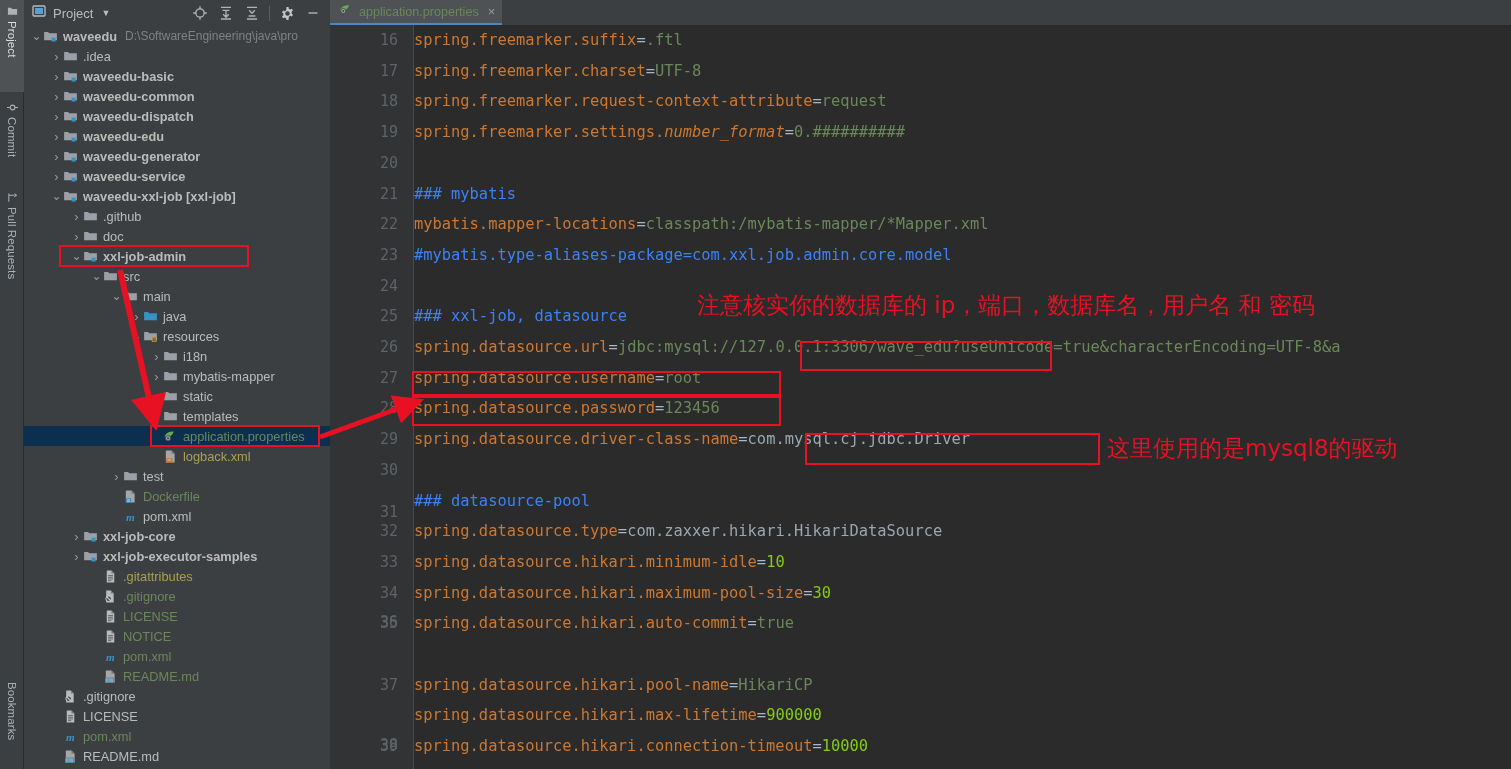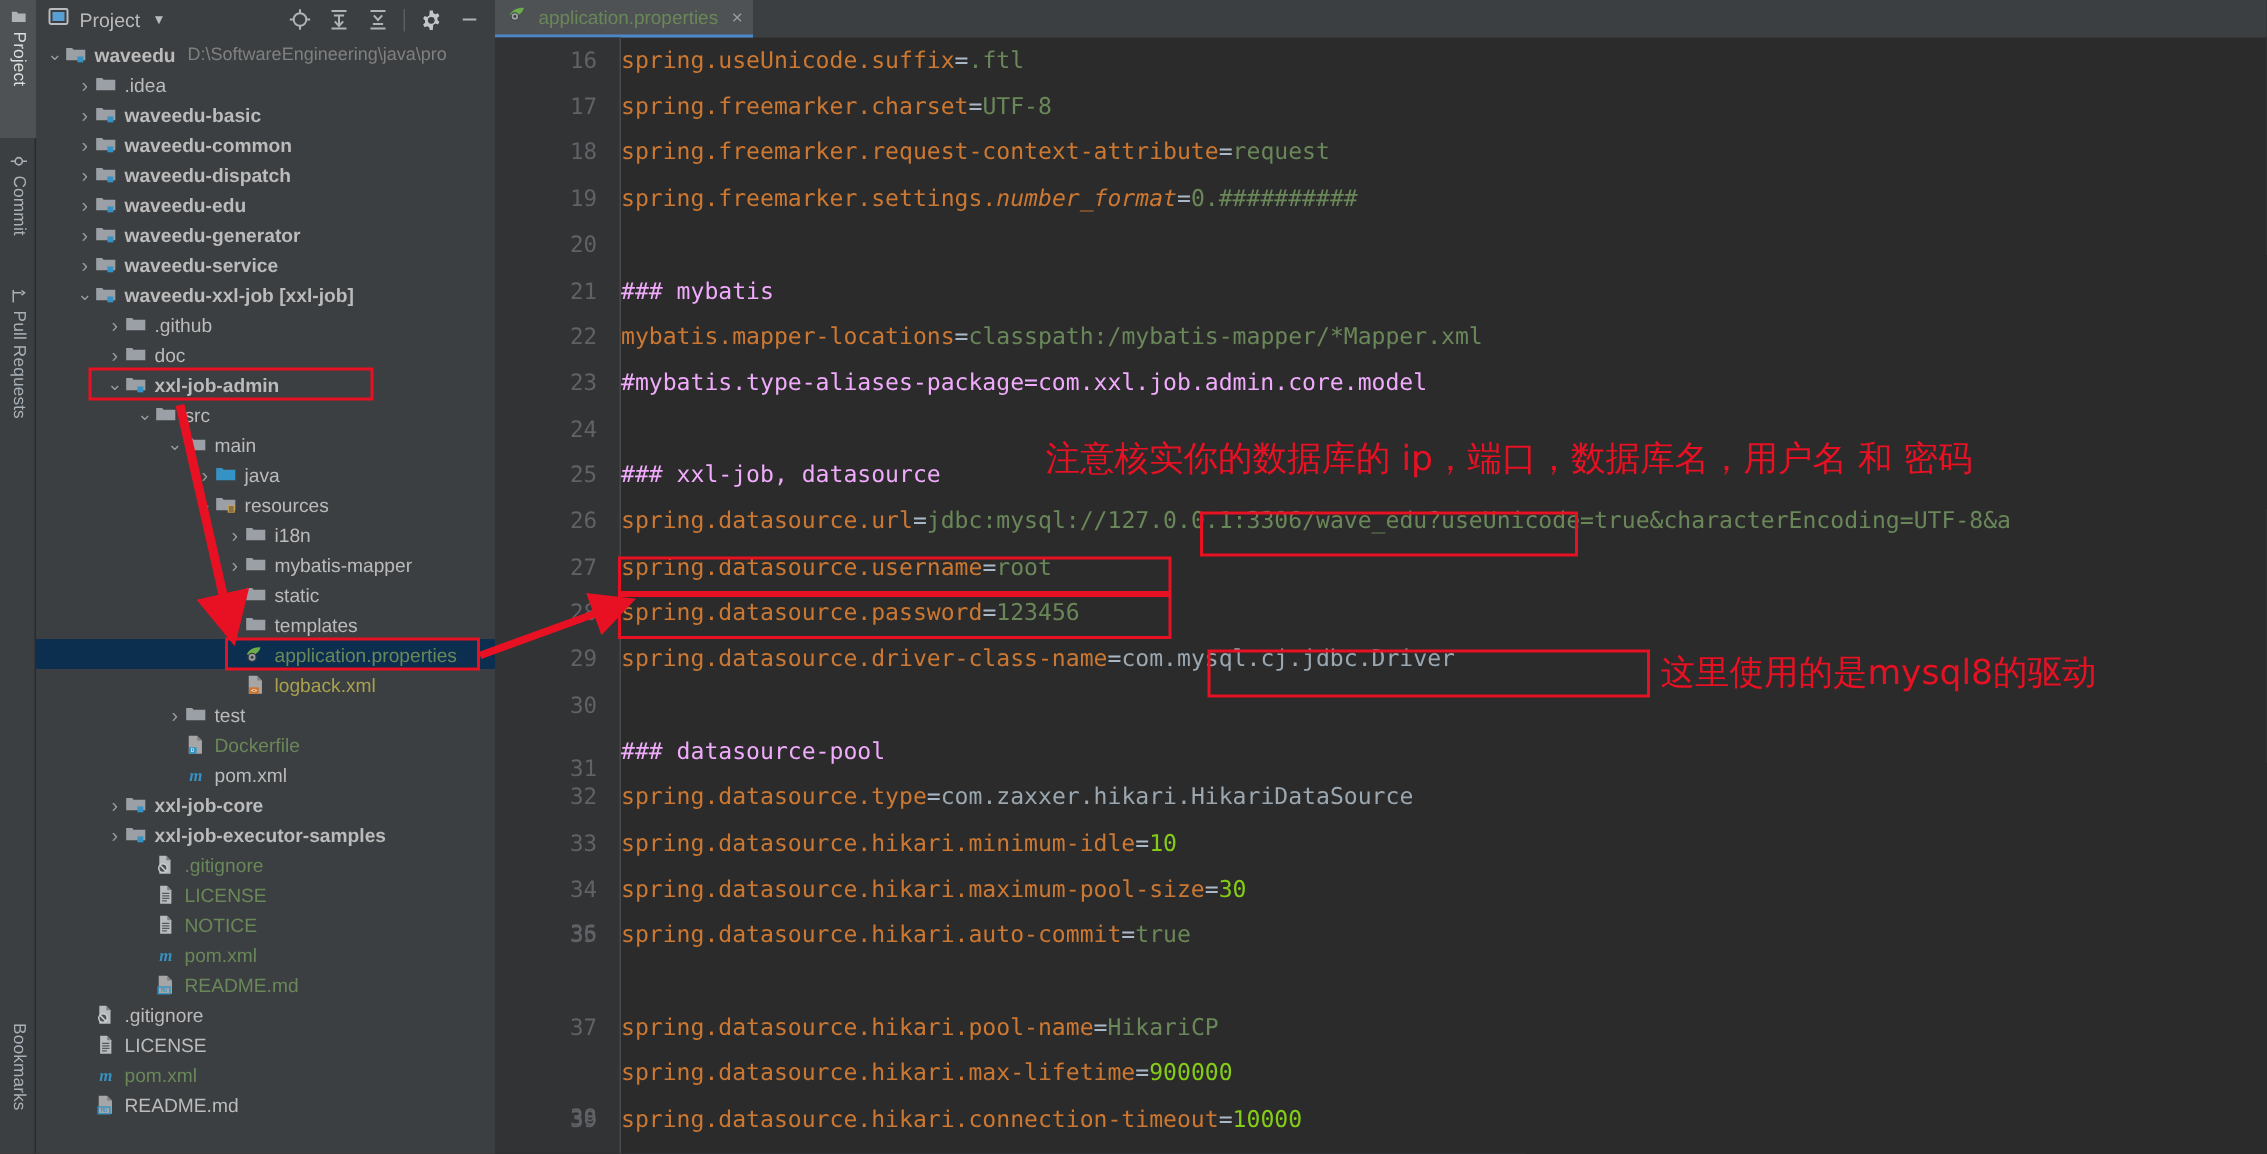--- a/index.html
+++ b/index.html
@@ -92,21 +92,21 @@
     position:absolute;left:0;white-space:pre;
     font-family:"DejaVu Sans Mono","Liberation Mono",monospace;
     font-size:15.4px;
   }
   .k{color:#cc7832;}
   .ki{color:#cc7832;font-style:italic;}
   .eq{color:#a9b7c6;}
   .v{color:#6a8759;}
   .n{color:#84cc16;}
   .cls{color:#9aa7b0;}
-  .cm{color:#f0abfc;}
+  .cm{color:#3b82f6;}
 
   
   .redbox{position:absolute;border:2px solid #e81123;box-sizing:border-box;pointer-events:none;}
   .zh{
     position:absolute;color:#e81123;white-space:nowrap;
     font-family:"DejaVu Sans","Liberation Sans",sans-serif;
   }
   #ann-overlay{position:absolute;left:0;top:0;width:1511px;height:623px;pointer-events:none;}
 </style>
 </head>
@@ -445,20 +445,31 @@
       </div>
       <div class="row" style="padding-left: 46px;">
         <span class="arw" style="font-size: 13px;">›</span>
         <span class="ico">
           <svg width="15" height="15" viewBox="0 0 16 16">
             <path d="M1.2 3.2h4.2l1.1 1.3h8.3v7.4H1.2z" fill="#9aa0a6"></path>
             <rect x="9.2" y="9.2" width="4.2" height="4.2" fill="#3592c4"></rect>
           </svg>
         </span>
         <span class="lbl b">xxl-job-executor-samples</span>
+      </div>
+      <div class="row" style="padding-left: 66px;">
+        <span class="arw none"></span>
+        <span class="ico">
+          <svg width="15" height="15" viewBox="0 0 16 16">
+            <path d="M4 1.6h5l3 3.2v9.6H4z" fill="#b7bbbe"></path>
+            <path d="M9 1.6l3 3.2H9z" fill="#7d7d7d"></path>
+            <path d="M5.4 7h5.2M5.4 8.8h5.2M5.4 10.6h5.2M5.4 12.4h3.4" stroke="#55595c" stroke-width=".9"></path>
+          </svg>
+        </span>
+        <span class="lbl yellowish">.gitattributes</span>
       </div>
       <div class="row" style="padding-left: 66px;">
         <span class="arw none"></span>
         <span class="ico">
           <svg width="15" height="15" viewBox="0 0 16 16">
             <path d="M3.4 1.6h5l3 3.2v9.6H3.4z" fill="#b7bbbe"></path>
             <path d="M8.4 1.6l3 3.2H8.4z" fill="#7d7d7d"></path>
             <circle cx="6" cy="10.4" r="3" fill="#4d5052" stroke="#cfd2d4" stroke-width="1"></circle>
             <path d="M4 8.4l4 4" stroke="#cfd2d4" stroke-width="1.1"></path>
           </svg>
@@ -590,21 +601,21 @@
       <div class="lnum" style="top: 527.9px;">33</div>
       <div class="lnum" style="top: 558.6px;">34</div>
       <div class="lnum" style="top: 589.3px;">35</div>
       <div class="lnum" style="top: 588px;">36</div>
       <div class="lnum" style="top: 650.7px;">37</div>
       <div class="lnum" style="top: 681.4px; margin-top: 30px;">38</div>
       <div class="lnum" style="top: 712.1px;">39</div>
     </div>
   <div id="gutter-rule"></div>
   <div id="code">
-      <div class="cline" style="top: 6px;"><span class="k">spring.useUnicode.suffix</span><span class="eq">=</span><span class="v">.ftl</span></div>
+      <div class="cline" style="top: 6px;"><span class="k">spring.freemarker.suffix</span><span class="eq">=</span><span class="v">.ftl</span></div>
       <div class="cline" style="top: 36.7px;"><span class="k">spring.freemarker.charset</span><span class="eq">=</span><span class="v">UTF-8</span></div>
       <div class="cline" style="top: 67.4px;"><span class="k">spring.freemarker.request-context-attribute</span><span class="eq">=</span><span class="v">request</span></div>
       <div class="cline" style="top: 98.1px;"><span class="k">spring.freemarker.settings.</span><span class="ki">number_format</span><span class="eq">=</span><span class="v">0.##########</span></div>
       <div class="cline" style="top: 128.8px;"></div>
       <div class="cline" style="top: 159.5px;"><span class="cm">### mybatis</span></div>
       <div class="cline" style="top: 220.9px;"><span class="cm">#mybatis.type-aliases-package=com.xxl.job.admin.core.model</span></div>
       <div class="cline" style="top: 190.2px;"><span class="k">mybatis.mapper-locations</span><span class="eq">=</span><span class="v">classpath:/mybatis-mapper/*Mapper.xml</span></div>
       <div class="cline" style="top: 251.6px;"></div>
       <div class="cline" style="top: 282.3px;"><span class="cm">### xxl-job, datasource</span></div>
       <div class="cline" style="top: 313px;"><span class="k">spring.datasource.url</span><span class="eq">=</span><span class="v">jdbc:mysql://127.0.0.1:3306/wave_edu?useUnicode=true&amp;characterEncoding=UTF-8&amp;a</span></div>

